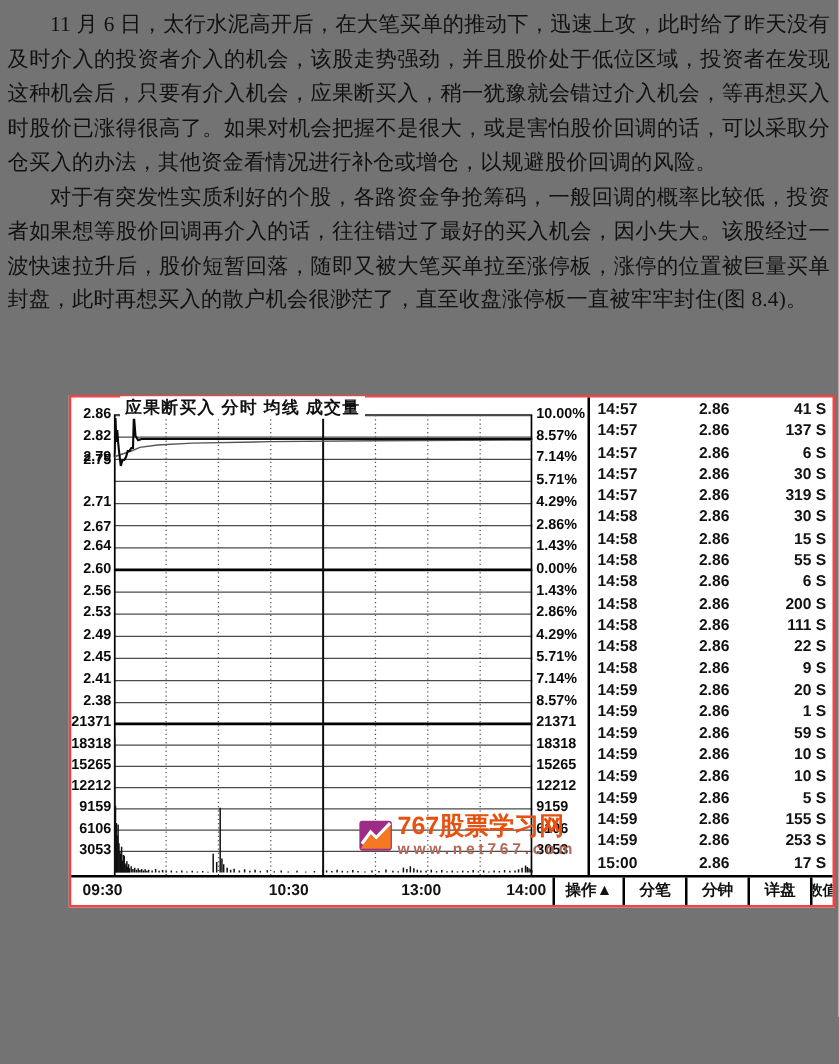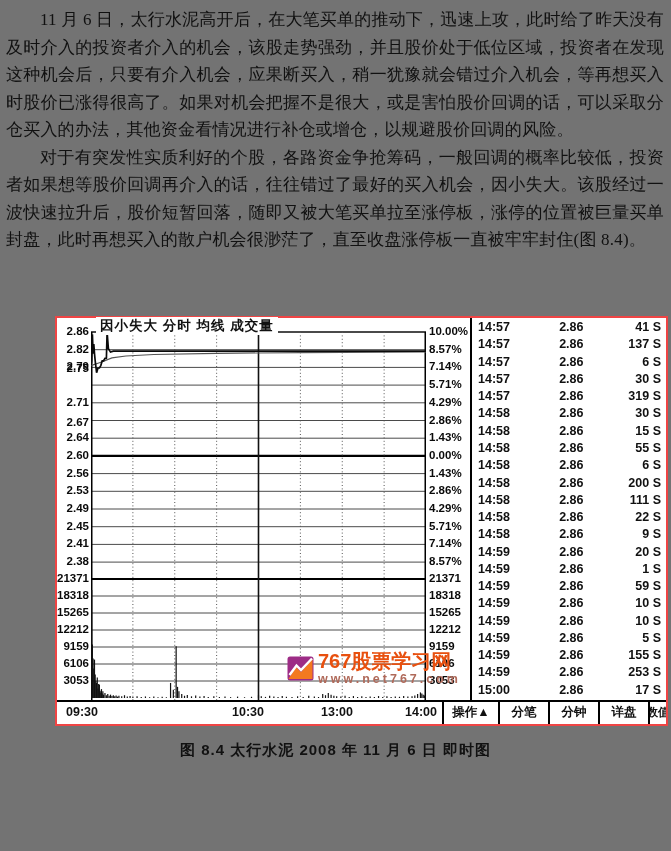--- a/index.html
+++ b/index.html
@@ -79,21 +79,21 @@
             <div class="axis-label" style="top: 237.6px;">2.38</div>
             <div class="axis-label" style="top: 254.5px;">21371</div>
             <div class="axis-label" style="top: 271.5px;">18318</div>
             <div class="axis-label" style="top: 288.5px;">15265</div>
             <div class="axis-label" style="top: 305.5px;">12212</div>
             <div class="axis-label" style="top: 322.5px;">9159</div>
             <div class="axis-label" style="top: 339.5px;">6106</div>
             <div class="axis-label" style="top: 356.5px;">3053</div>
           </div>
         <div class="col-plot">
-          <div class="chart-title">因小失大  分时 均线 成交量</div>
+          <div class="chart-title">应果断买入  分时 均线 成交量</div>
           <svg class="plot-svg" id="plotSvg" viewBox="0 0 335 382">
               <line x1="0" y1="14" x2="335" y2="14" stroke="#4a4a4a" stroke-width="1.8"></line>
               <line x1="0" y1="31.7" x2="335" y2="31.7" stroke="#4a4a4a" stroke-width="1"></line>
               <line x1="0" y1="49.4" x2="335" y2="49.4" stroke="#4a4a4a" stroke-width="1"></line>
               <line x1="0" y1="67.1" x2="335" y2="67.1" stroke="#4a4a4a" stroke-width="1"></line>
               <line x1="0" y1="84.8" x2="335" y2="84.8" stroke="#4a4a4a" stroke-width="1"></line>
               <line x1="0" y1="102.5" x2="335" y2="102.5" stroke="#4a4a4a" stroke-width="1"></line>
               <line x1="0" y1="120.19999999999999" x2="335" y2="120.19999999999999" stroke="#4a4a4a" stroke-width="1"></line>
               <line x1="0" y1="137.89999999999998" x2="335" y2="137.89999999999998" stroke="#000" stroke-width="2.2"></line>
               <line x1="0" y1="155.6" x2="335" y2="155.6" stroke="#4a4a4a" stroke-width="1"></line>
@@ -372,27 +372,26 @@
             <div class="trade-row">
               <span class="tr-time">15:00</span>
               <span class="tr-price">2.86</span>
               <span class="tr-vol">17 S</span>
             </div>
           </div>
       </div>
       <div class="bottom-bar">
         <div class="time-axis" id="timeAxis">
             <div class="time-label" style="left: 1px;">09:30</div>
-            <div class="time-label" style="left: 167px;">10:30</div>
+            <div class="time-label" style="left: 150px;">10:30</div>
             <div class="time-label" style="left: 256px;">13:00</div>
             <div class="time-label" style="left: 340px;">14:00</div>
           </div>
         <div class="bar-btn btn-act">操作▲</div>
         <div class="bar-btn btn-mid">分笔</div>
         <div class="bar-btn btn-mid">分钟</div>
         <div class="bar-btn btn-mid">详盘</div>
         <div class="bar-btn btn-last">数值</div>
       </div>
     </div>
   </div>
 
-  <div class="caption">图 8.4  太行水泥 2008 年 11 月 6 日 即时图</div>
 </div>
 
 </body></html>

